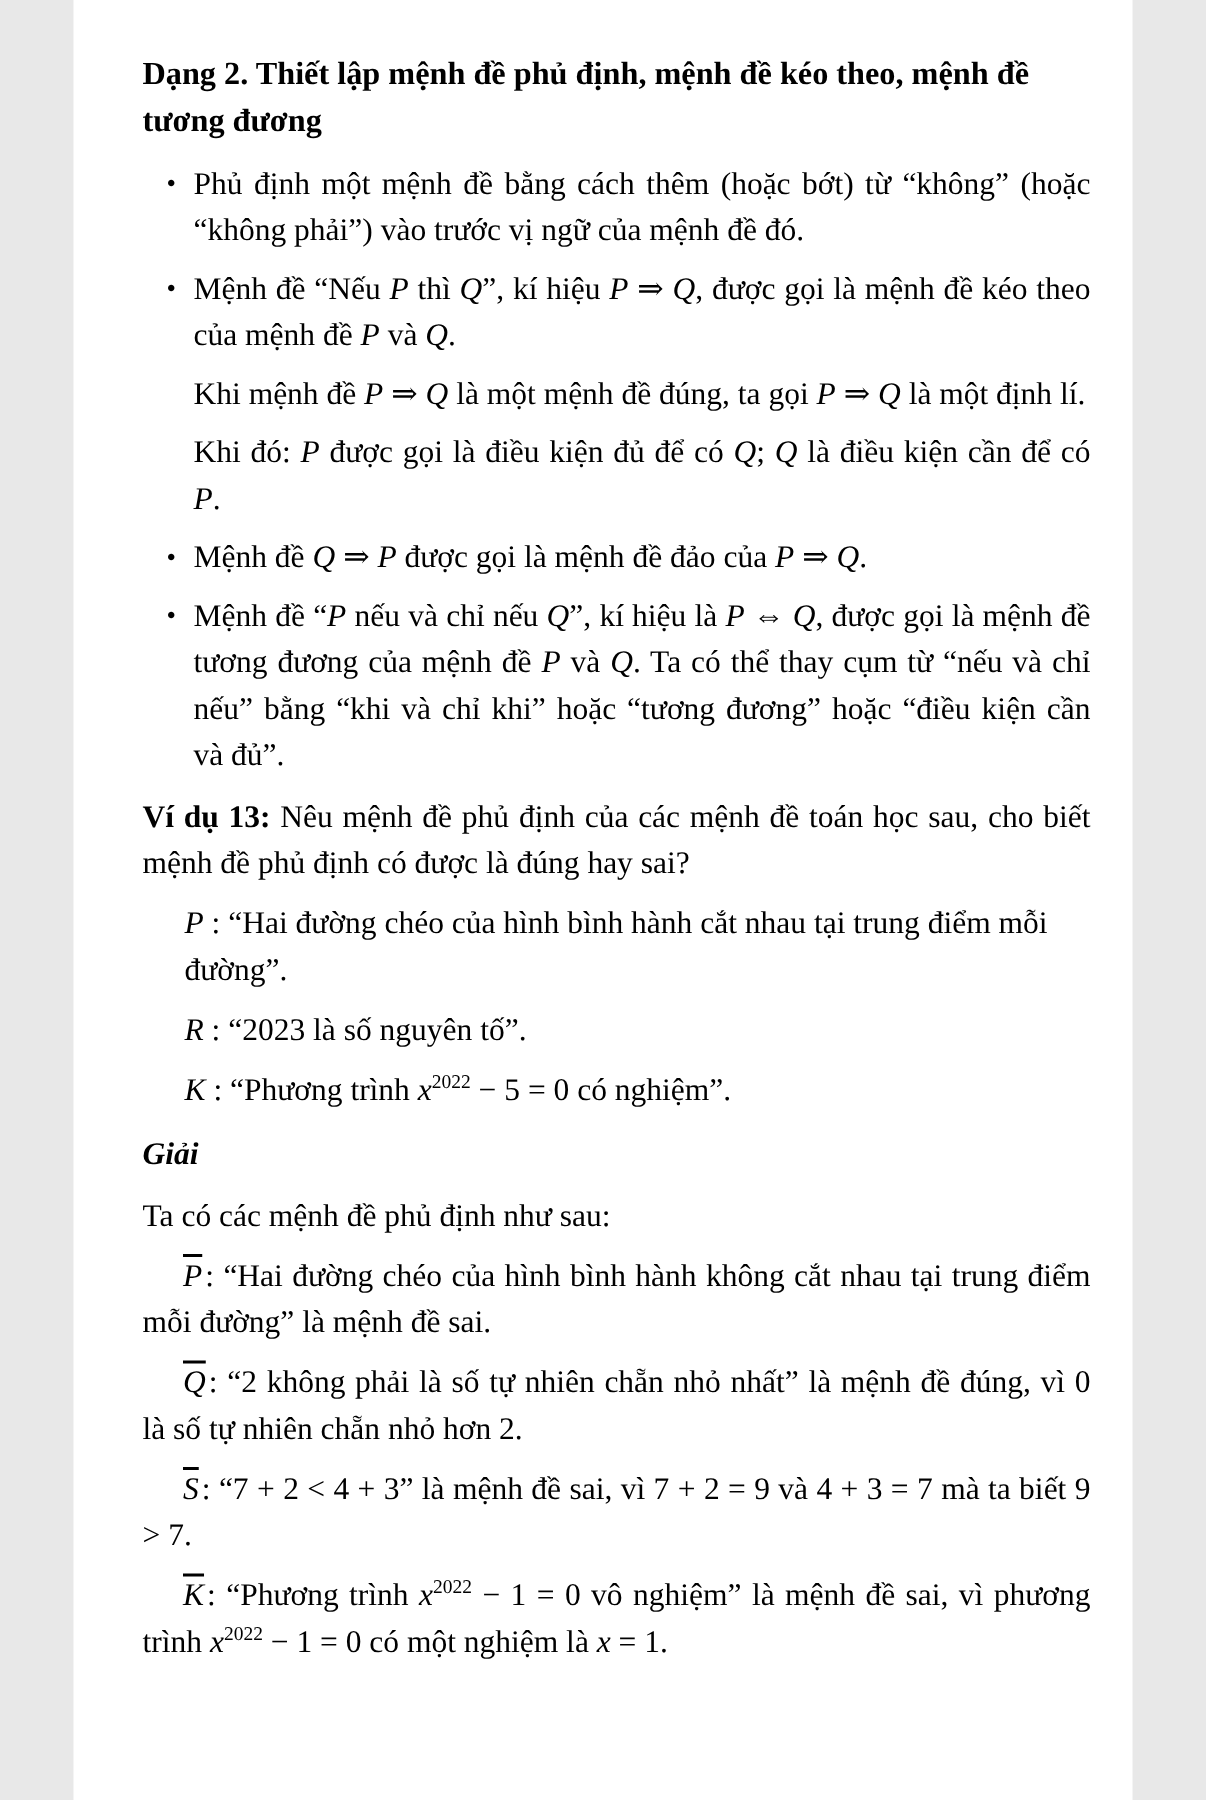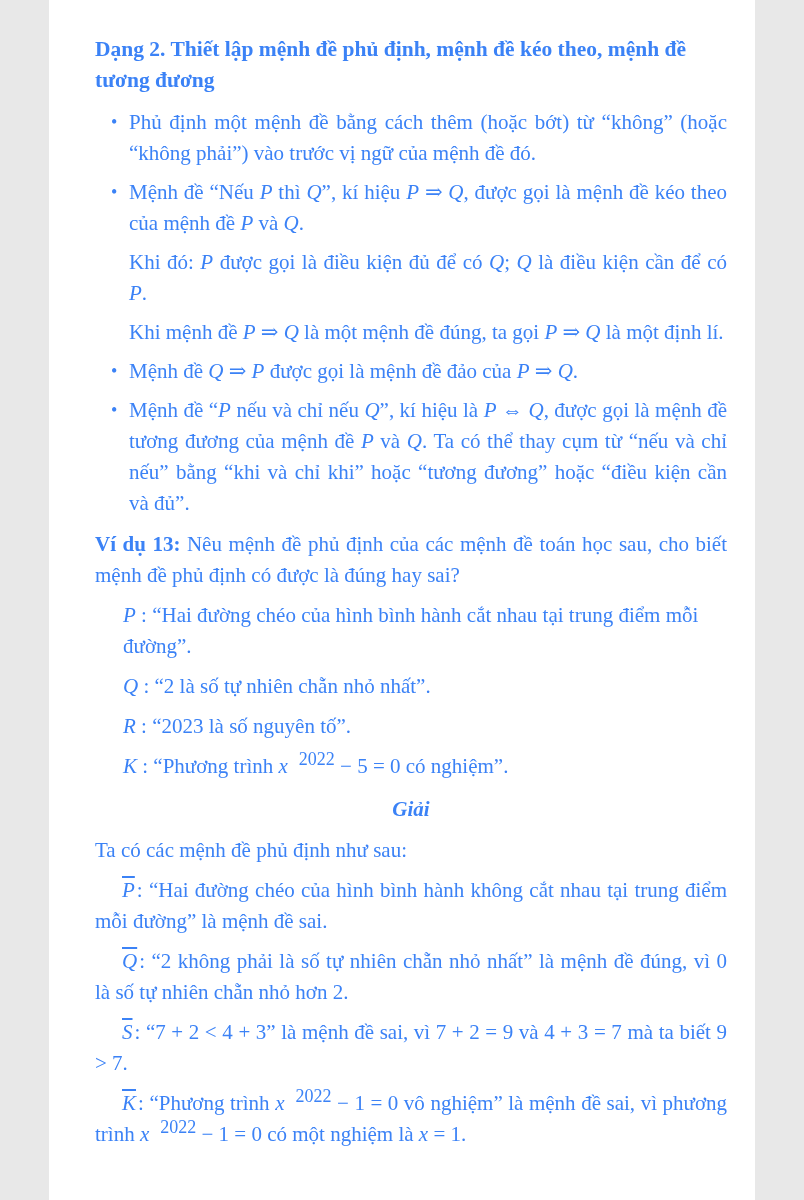--- a/index.html
+++ b/index.html
@@ -1,46 +1,46 @@
 <!DOCTYPE html>
 <html><head>
 <meta charset="utf-8">
 <style>
   html,body { margin:0; padding:0; background:#e8e8e8; }
   .page {
     position:relative;
     width:706px; height:1200px;
     margin:0 auto;
     background:#ffffff;
-    color:#3b82f6;
+    color:#000000;
     font-family:"Liberation Serif","DejaVu Serif",serif;
     font-size:21px;
     line-height:31px;
     box-sizing:border-box;
     padding:34px 28px 0 46px;
     overflow:hidden;
   }
   .heading { font-weight:700; font-size:21.5px; margin:0 0 11px 0; }
   .method-label { font-style:italic; margin:0 0 6px 0; }
 
   .bullet { display:flex; margin:8px 0; }
   .bullet .dot { flex:0 0 34px; box-sizing:border-box; padding-left:16px; font-size:18px; }
   .bullet .btext { flex:1; text-align:justify; }
 
   .sub-par { margin:8px 0 8px 34px; text-align:justify; }
   .example { margin:10px 0 6px 0; text-align:justify; }
   .prop { margin:9px 0 9px 28px; }
-  .giai { text-align:center; font-weight:700; font-style:italic; margin:12px 0 10px 0; }
+  .giai { text-align:left; font-weight:700; font-style:italic; margin:12px 0 10px 0; }
   .sol-intro { margin:8px 0; }
   .sol { margin:9px 0; text-align:justify; text-indent:26px; }
 
   
   .r-i  { font-style:italic; }
   .r-b  { font-weight:700; }
-  .r-sup { font-size:18px; vertical-align:8px; line-height:0;margin-left:11px; }
+  .r-sup { font-size:13px; vertical-align:8px; line-height:0; }
   .r-ov { font-style:italic; text-decoration:overline; padding:0 2px 0 1px; }
   .r-rad { border-top:1.6px solid #161616; }
 </style>
 </head>
 <body>
 
 <div class="page">
 
   <div class="heading">Dạng 2. Thiết lập mệnh đề phủ định, mệnh đề kéo theo, mệnh đề tương đương</div>
 
@@ -48,37 +48,36 @@
   <div class="bullet">
     <span class="dot">•</span>
     <span class="btext"><span>Phủ định một mệnh đề bằng cách thêm (hoặc bớt) từ “không” (hoặc “không phải”) vào trước vị ngữ của mệnh đề đó.</span></span>
   </div>
 
   <div class="bullet">
     <span class="dot">•</span>
     <span class="btext"><span>Mệnh đề “Nếu </span><span class="r-i">P</span><span> thì </span><span class="r-i">Q</span><span>”, kí hiệu </span><span class="r-i">P</span><span> ⇒ </span><span class="r-i">Q</span><span>, được gọi là mệnh đề kéo theo của mệnh đề </span><span class="r-i">P</span><span> và </span><span class="r-i">Q</span><span>.</span></span>
   </div>
 
+  <div class="sub-par"><span>Khi mệnh đề </span><span class="r-i">P</span><span> ⇒ </span><span class="r-i">Q</span><span> là một mệnh đề đúng, ta gọi </span><span class="r-i">P</span><span> ⇒ </span><span class="r-i">Q</span><span> là một định lí.</span></div>
   <div class="sub-par"><span>Khi đó: </span><span class="r-i">P</span><span> được gọi là điều kiện đủ để có </span><span class="r-i">Q</span><span>; </span><span class="r-i">Q</span><span> là điều kiện cần để có </span><span class="r-i">P</span><span>.</span></div>
-  <div class="sub-par"><span>Khi mệnh đề </span><span class="r-i">P</span><span> ⇒ </span><span class="r-i">Q</span><span> là một mệnh đề đúng, ta gọi </span><span class="r-i">P</span><span> ⇒ </span><span class="r-i">Q</span><span> là một định lí.</span></div>
 
   <div class="bullet">
     <span class="dot">•</span>
     <span class="btext"><span>Mệnh đề </span><span class="r-i">Q</span><span> ⇒ </span><span class="r-i">P</span><span> được gọi là mệnh đề đảo của </span><span class="r-i">P</span><span> ⇒ </span><span class="r-i">Q</span><span>.</span></span>
   </div>
 
   <div class="bullet">
     <span class="dot">•</span>
     <span class="btext"><span>Mệnh đề “</span><span class="r-i">P</span><span> nếu và chỉ nếu </span><span class="r-i">Q</span><span>”, kí hiệu là </span><span class="r-i">P</span><span> ⇔ </span><span class="r-i">Q</span><span>, được gọi là mệnh đề tương đương của mệnh đề </span><span class="r-i">P</span><span> và </span><span class="r-i">Q</span><span>. Ta có thể thay cụm từ “nếu và chỉ nếu” bằng “khi và chỉ khi” hoặc “tương đương” hoặc “điều kiện cần và đủ”.</span></span>
   </div>
 
   <div class="example"><span class="r-b">Ví dụ 13:</span><span> Nêu mệnh đề phủ định của các mệnh đề toán học sau, cho biết mệnh đề phủ định có được là đúng hay sai?</span></div>
 
   <div class="prop"><span class="r-i">P</span><span> : “Hai đường chéo của hình bình hành cắt nhau tại trung điểm mỗi đường”.</span></div>
-  <div class="prop"><span class="r-i">Q</span><span> : “2 là số tự nhiên chẵn nhỏ nhất”.</span></div>
   <div class="prop"><span class="r-i">R</span><span> : “2023 là số nguyên tố”.</span></div>
   <div class="prop"><span class="r-i">K</span><span> : “Phương trình </span><span class="r-i">x</span><span class="r-sup">2022</span><span> − 5 = 0 có nghiệm”.</span></div>
 
   <div class="giai">Giải</div>
 
   <div class="sol-intro">Ta có các mệnh đề phủ định như sau:</div>
 
   <div class="sol"><span class="r-ov">P</span><span>: “Hai đường chéo của hình bình hành không cắt nhau tại trung điểm mỗi đường” là mệnh đề sai.</span></div>
   <div class="sol"><span class="r-ov">Q</span><span>: “2 không phải là số tự nhiên chẵn nhỏ nhất” là mệnh đề đúng, vì 0 là số tự nhiên chẵn nhỏ hơn 2.</span></div>
   <div class="sol"><span class="r-ov">S</span><span>: “7 + 2 &lt; 4 + 3” là mệnh đề sai, vì 7 + 2 = 9 và 4 + 3 = 7 mà ta biết 9 &gt; 7.</span></div>

